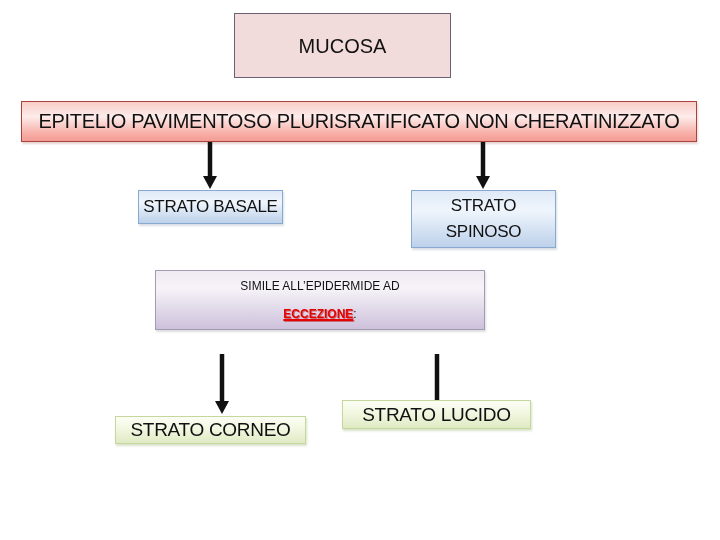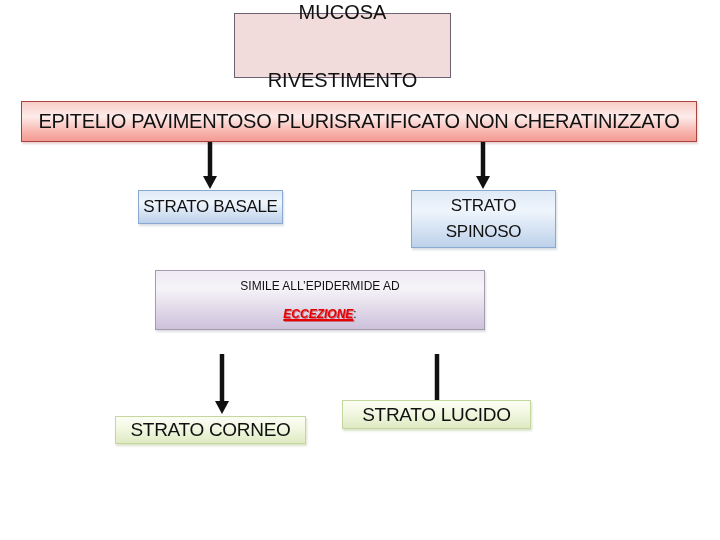--- a/index.html
+++ b/index.html
@@ -59,21 +59,20 @@
   #note-box {
     left: 155px; top: 270px; width: 330px; height: 60px;
     background: linear-gradient(180deg, #efeaf3 0%, #f6f3f8 30%, #cdc1db 100%);
     border: 1px solid #a39cae;
     box-shadow: 1px 2px 2px rgba(120, 110, 135, 0.25);
     font-size: 12px;
     line-height: 28px;
   }
   #note-box .highlight {
     color: #e60000;
-    font-style: italic;
     font-weight: bold;
     text-decoration: underline;
     text-decoration-thickness: 2px;
     text-decoration-color: #e60000;
     text-shadow: 1px 1px 0 rgba(170, 0, 0, 0.45);
   }
   
   .green-box {
     background: linear-gradient(180deg, #fbfdf4 0%, #f3f8e3 40%, #dfeac3 100%);
     border: 1px solid #c5d79d;
@@ -89,21 +88,20 @@
     display: block;
   }
 </style>
 </head>
 <body>
 
 <div id="canvas">
 
   <div class="box" id="title-box">
     <span>MUCOSA</span>
-    <span>RIVESTIMENTO</span>
   </div>
 
   <div class="box" id="header-box">
     <span>EPITELIO PAVIMENTOSO PLURISRATIFICATO NON CHERATINIZZATO</span>
   </div>
 
   <svg class="arrow" style="left:202px; top:142px;" width="16" height="47">
     <line x1="8" y1="0" x2="8" y2="35" stroke="#111111" stroke-width="4.5"></line>
     <polygon points="1,34 15,34 8,47" fill="#111111"></polygon>
   </svg>

